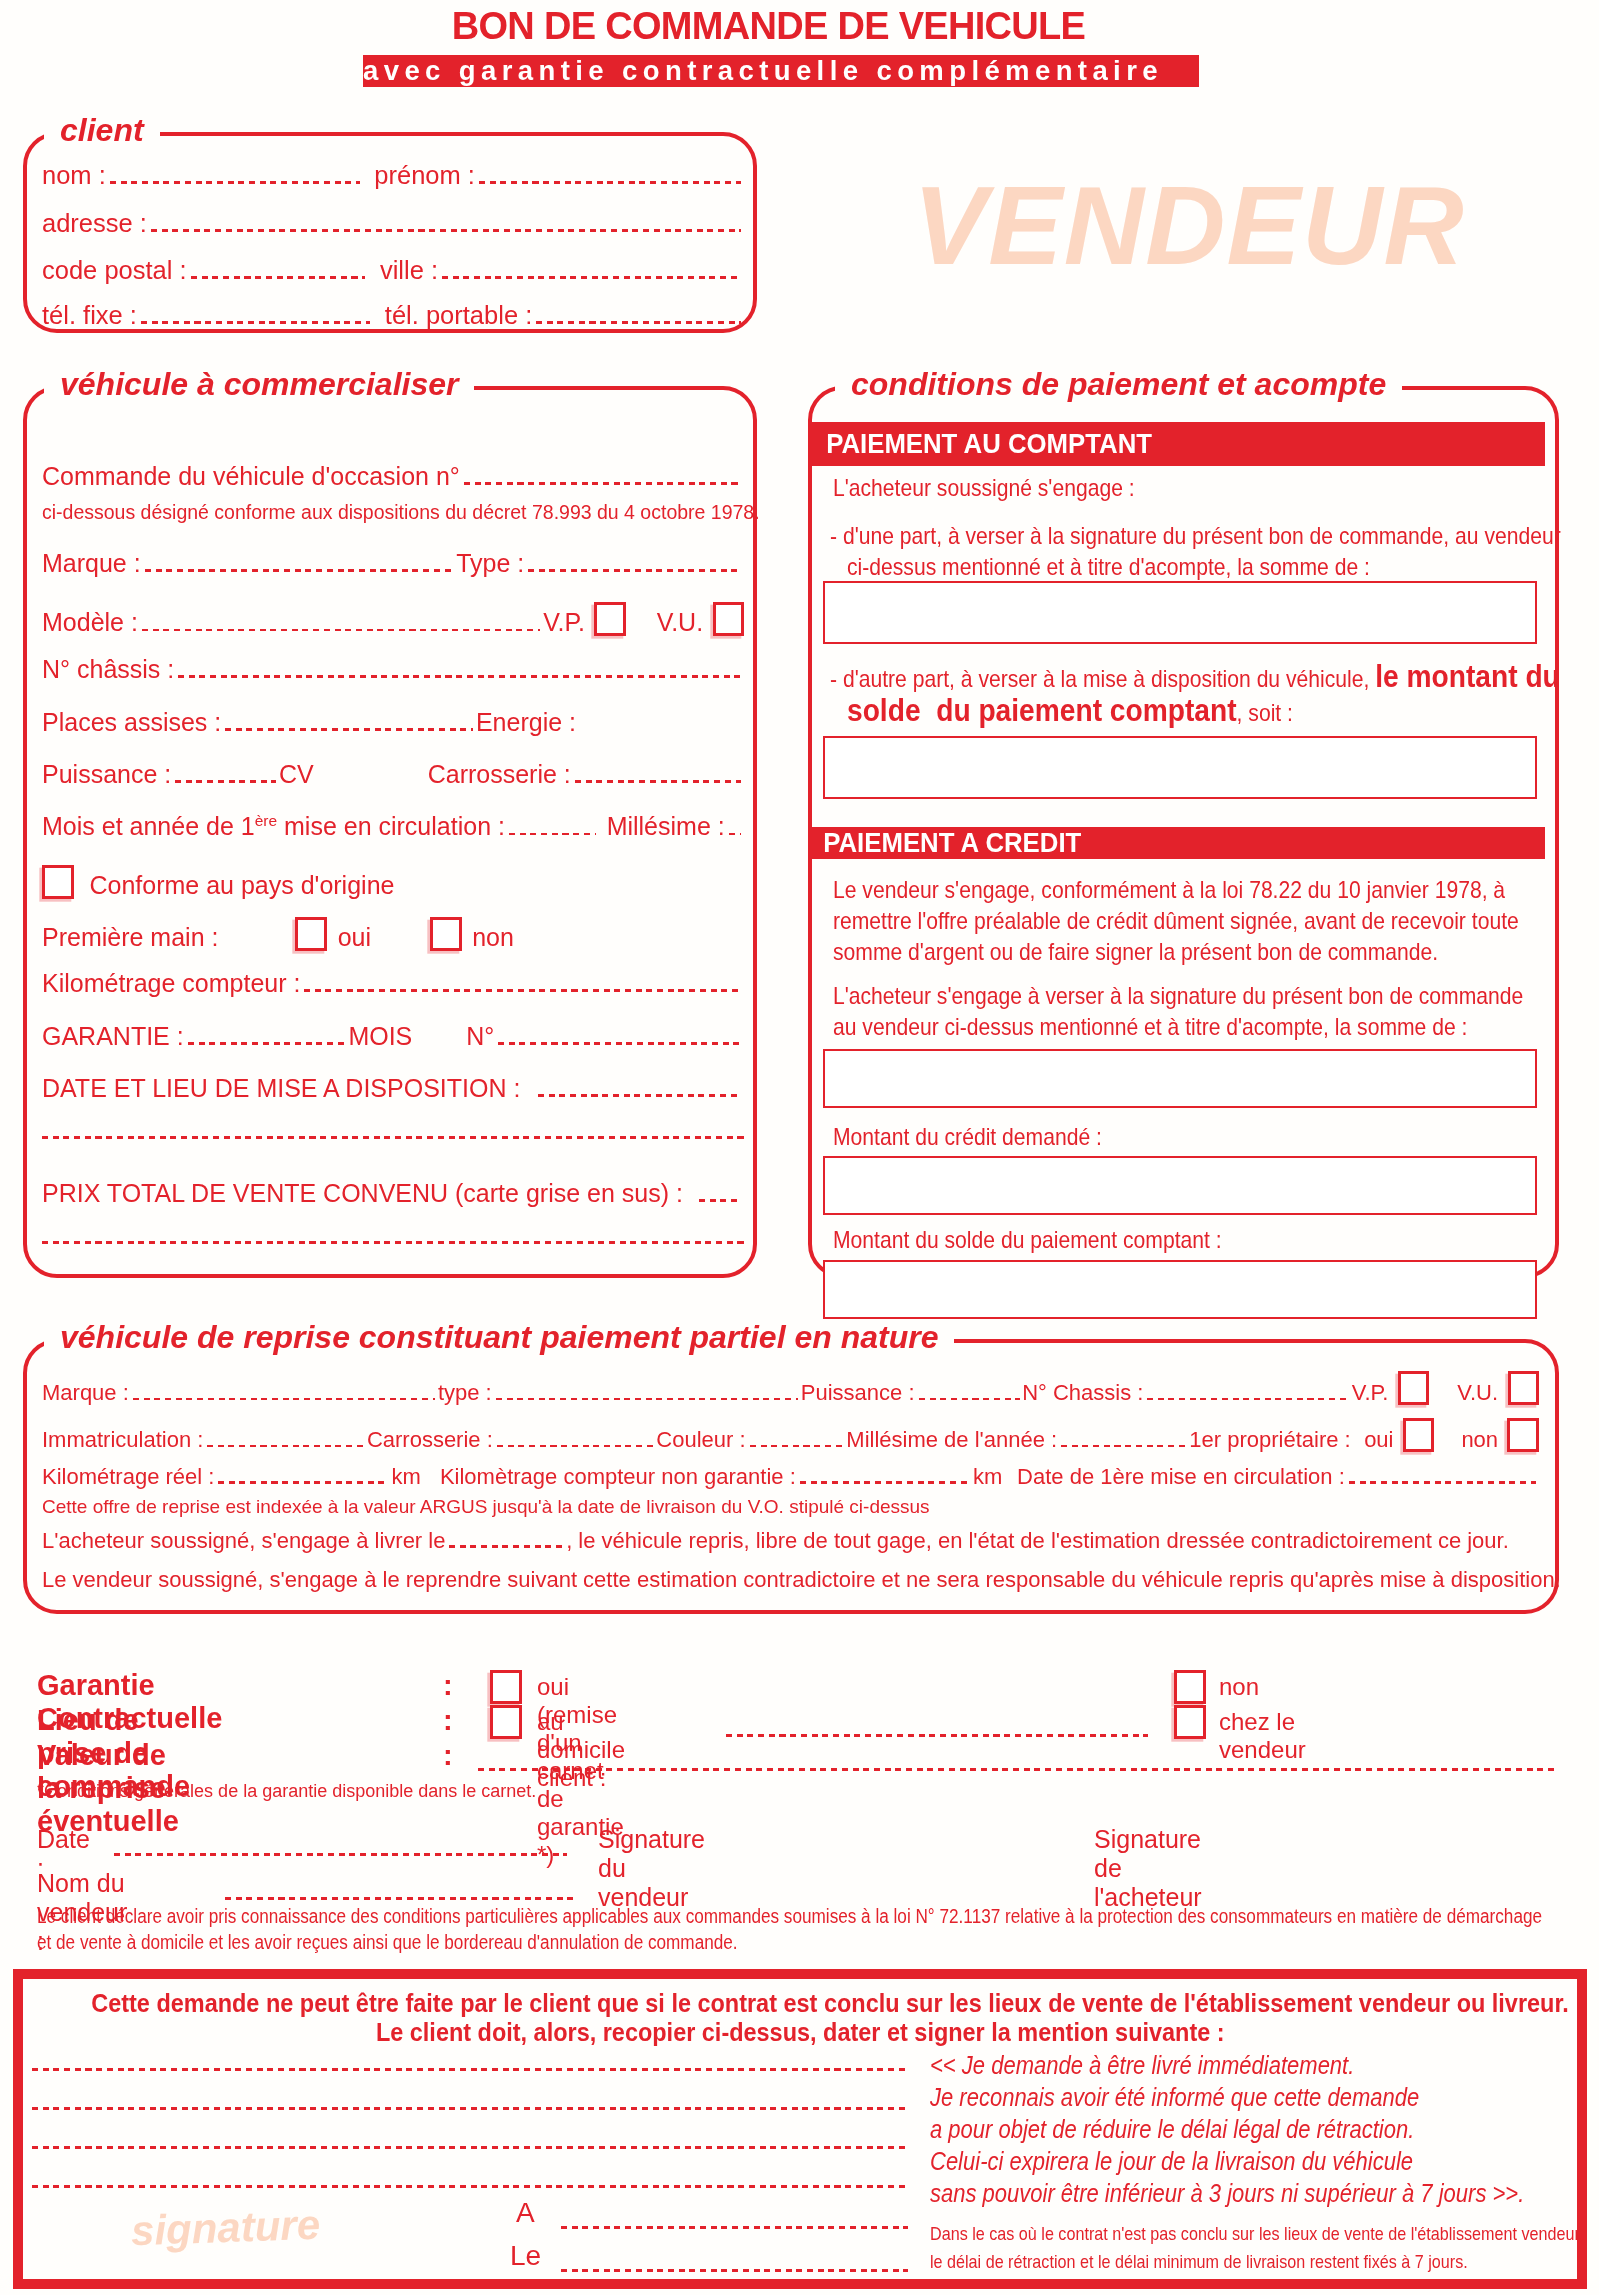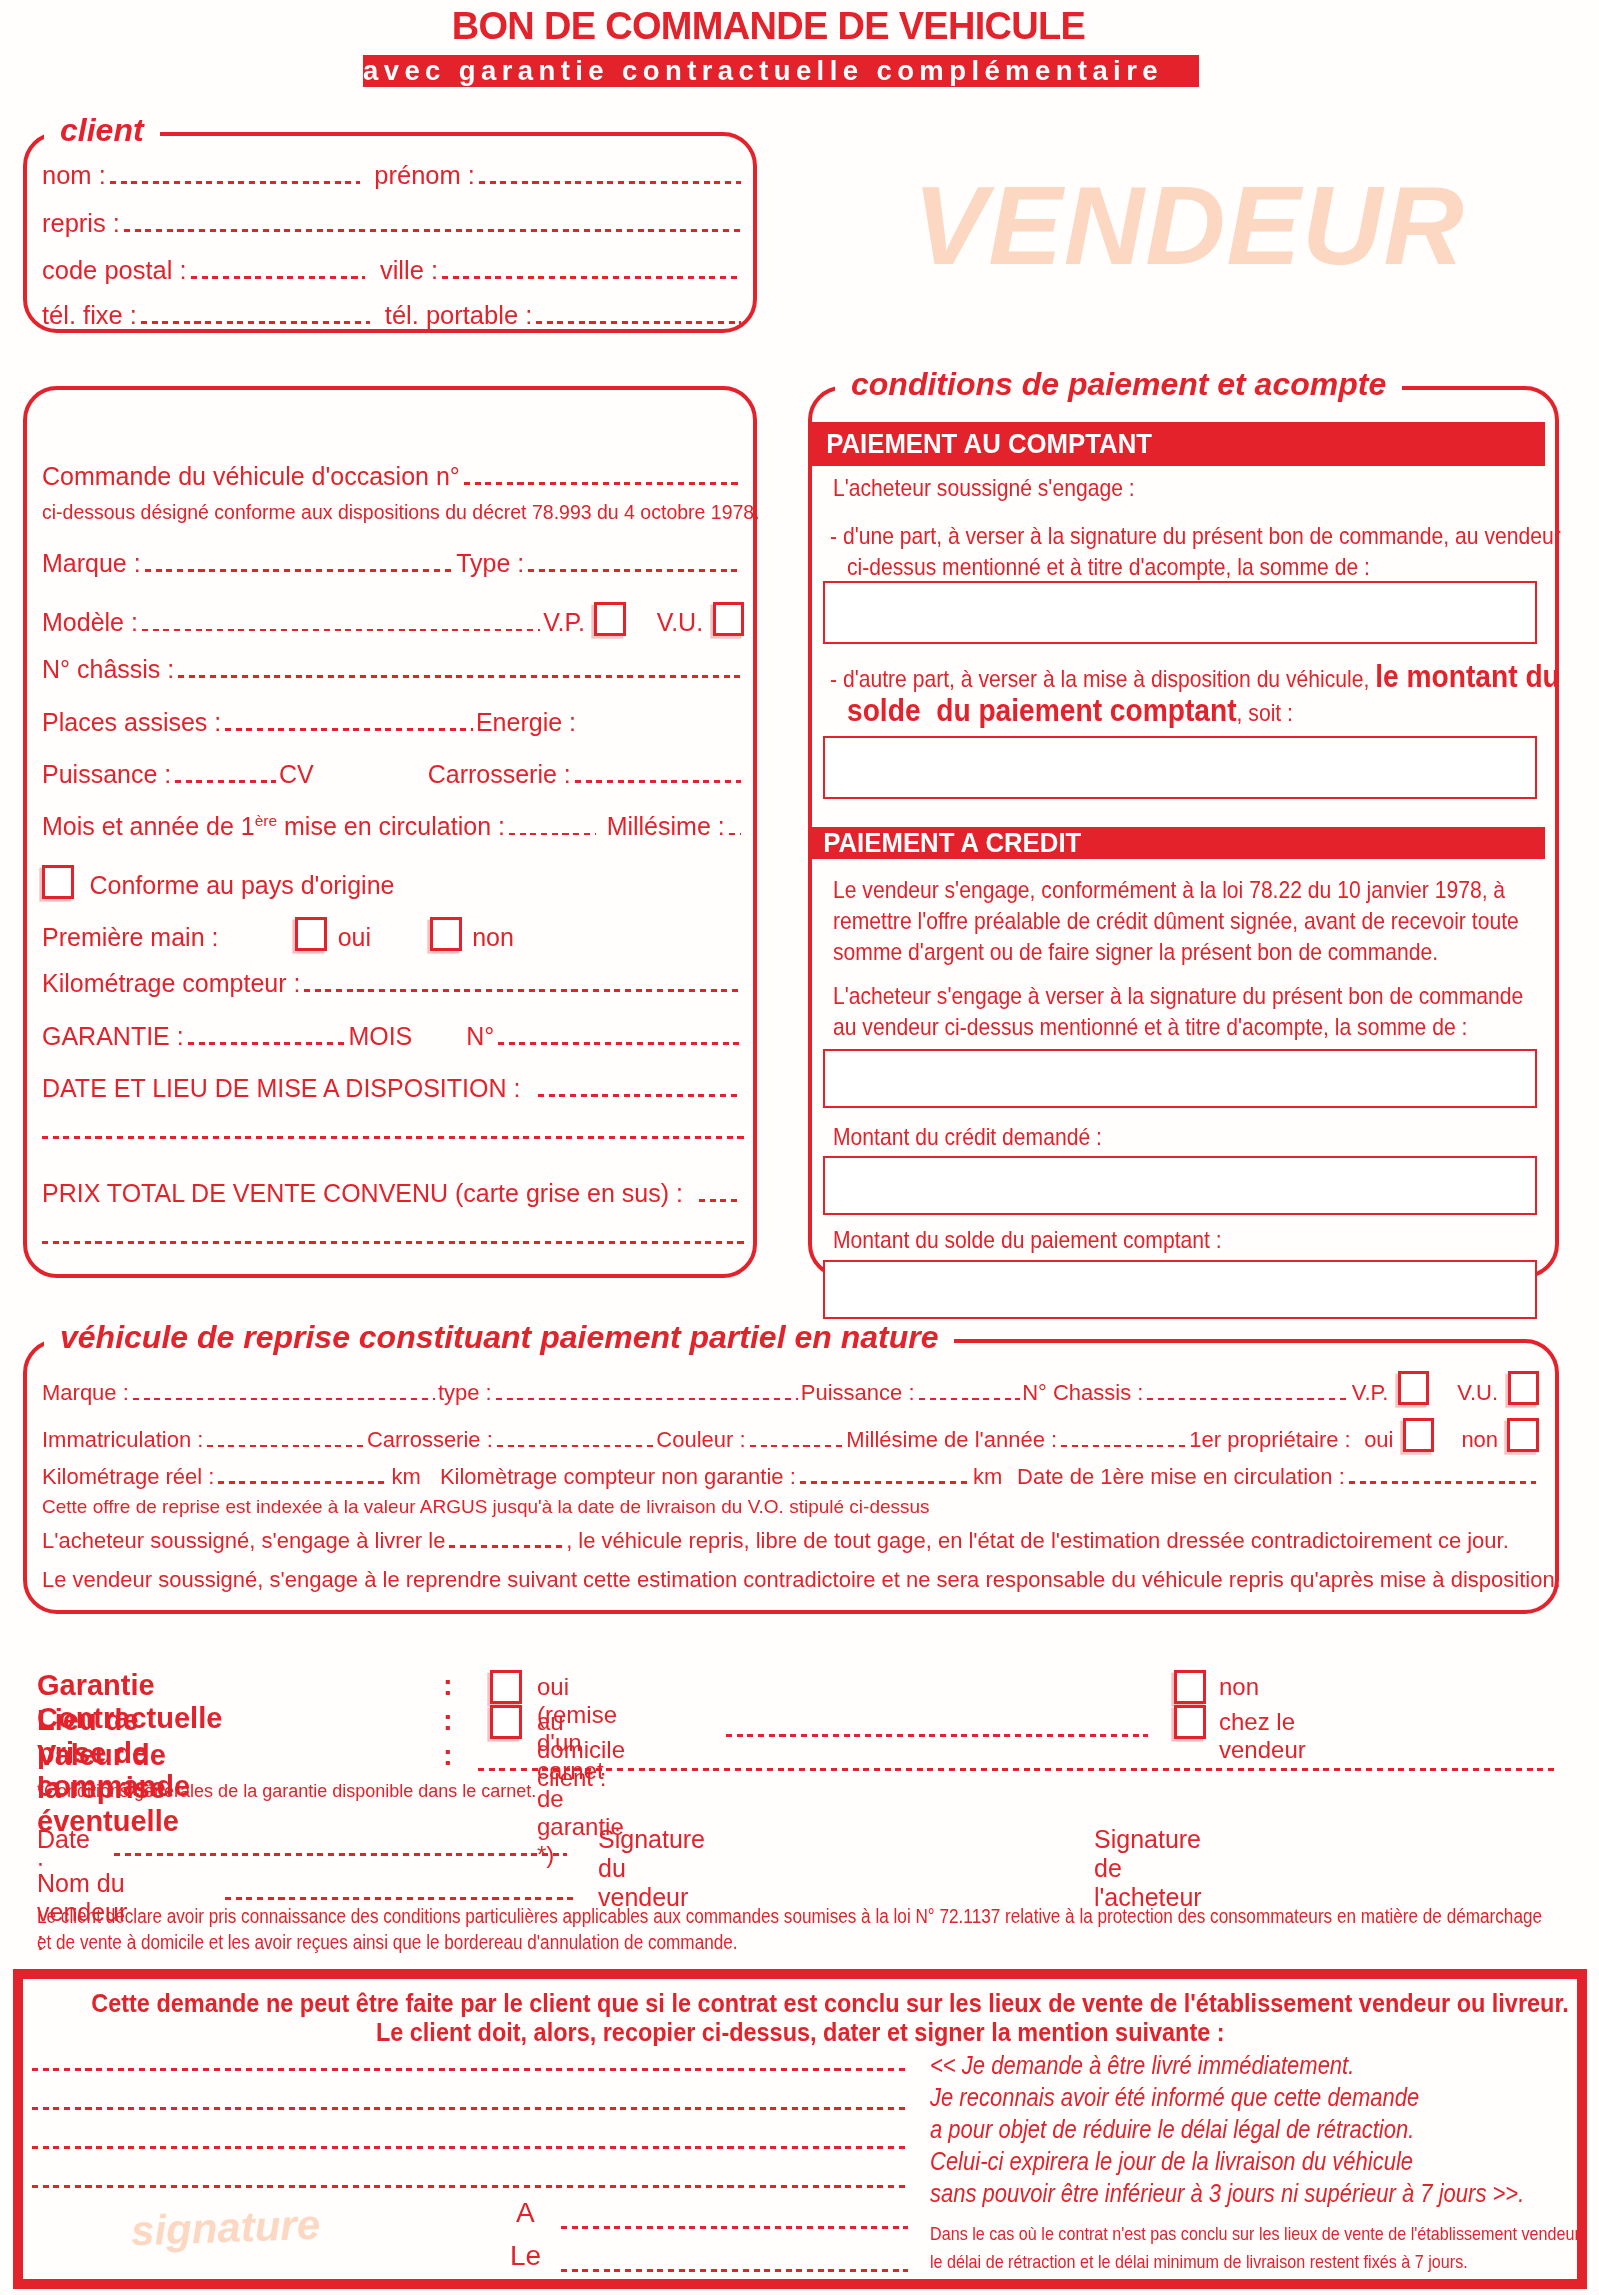--- a/index.html
+++ b/index.html
@@ -53,38 +53,39 @@
   <div class="secbox" style="left:23px;top:132px;width:726px;height:193px;"></div>
   <div class="seclabel" style="left:44px;top:113px;">client</div>
   <div class="abs" style="font-size:25.5px;">
     <div class="row" style="left:42px;top:161px;width:702px;">
       <span class="lbl">nom :</span>
       <span class="dots"></span>
       <span class="lbl" style="margin-left:12px;">prénom :</span>
       <span class="dots" style="flex-grow:1.05;"></span>
     </div>
     <div class="row" style="left:42px;top:209px;width:702px;">
-      <span class="lbl">repris :</span>
+      <span class="lbl">adresse :</span>
       <span class="dots"></span>
     </div>
     <div class="row" style="left:42px;top:256px;width:702px;">
       <span class="lbl">code postal :</span>
       <span class="dots" style="flex-grow:0.7;"></span>
       <span class="lbl" style="margin-left:12px;">ville :</span>
       <span class="dots" style="flex-grow:1.2;"></span>
     </div>
     <div class="row" style="left:42px;top:301px;width:702px;">
       <span class="lbl">tél. fixe :</span>
       <span class="dots" style="flex-grow:0.95;"></span>
       <span class="lbl" style="margin-left:12px;">tél. portable :</span>
       <span class="dots" style="flex-grow:0.85;"></span>
     </div>
   </div>
 
   <div class="secbox" style="left:23px;top:386px;width:726px;height:884px;"></div>
+  <div class="seclabel" style="left:44px;top:367px;">véhicule à commercialiser</div>
   <div class="abs" style="font-size:25px;">
     <div class="row" style="left:42px;top:462px;width:702px;">
       <span class="lbl">Commande du véhicule d'occasion n°</span>
       <span class="dots"></span>
     </div>
     <div class="abs nw" style="left:42px;top:501px;font-size:19.5px;">ci-dessous désigné conforme aux dispositions du décret 78.993 du 4 octobre 1978.</div>
     <div class="row" style="left:42px;top:549px;width:702px;">
       <span class="lbl">Marque :</span>
       <span class="dots" style="flex-grow:1.45;"></span>
       <span class="lbl">Type :</span>

